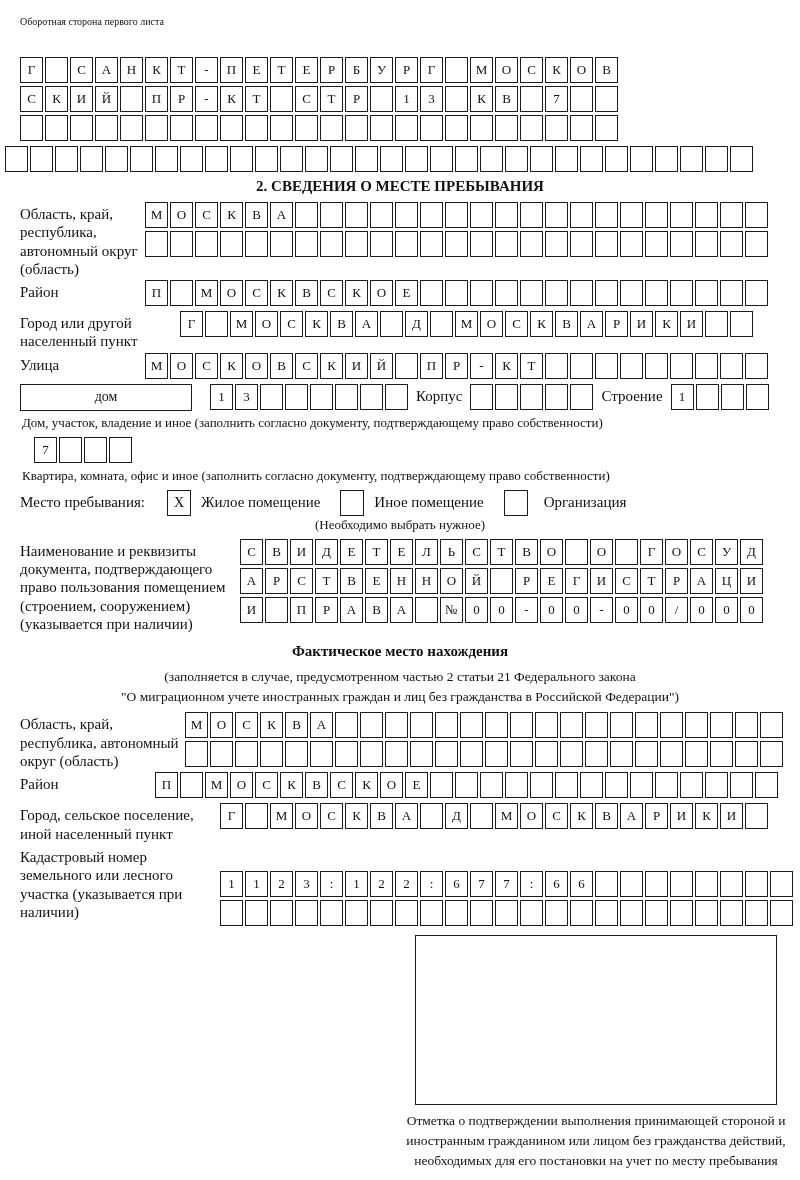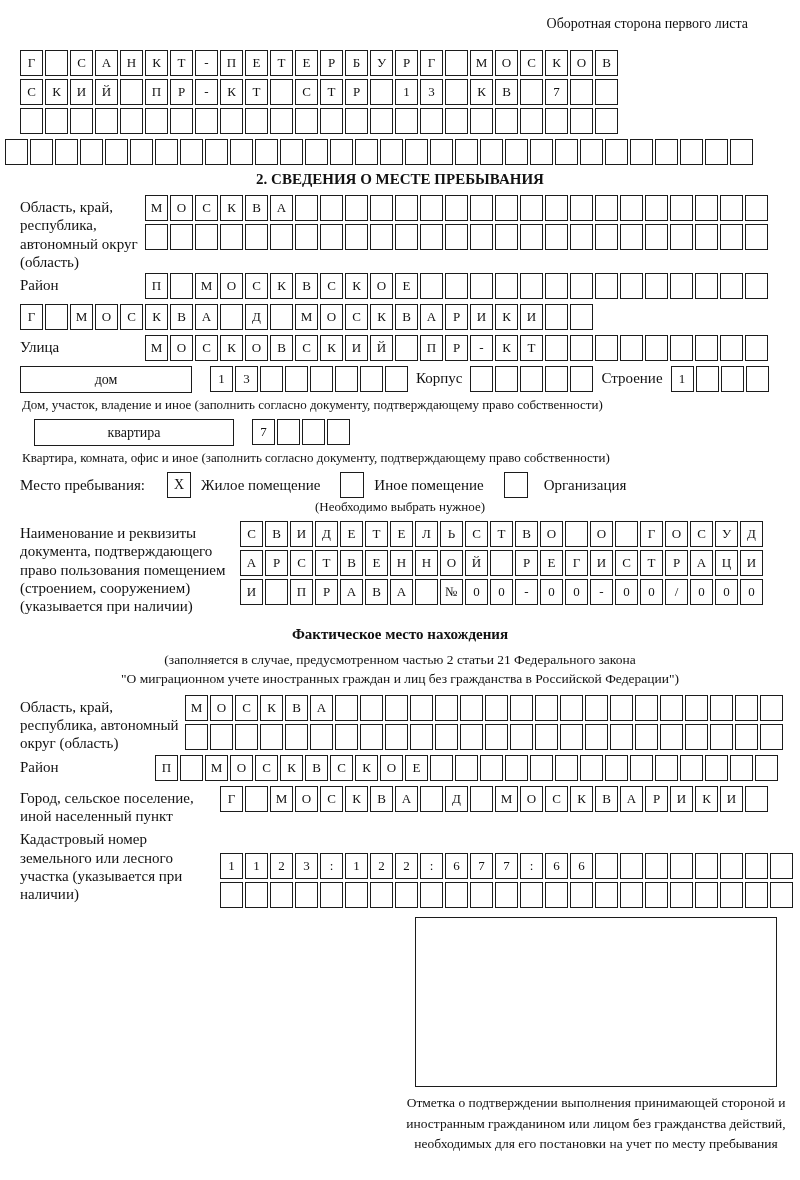--- a/index.html
+++ b/index.html
@@ -6,24 +6,24 @@
   .sheet{
     position:relative;
     width:800px;height:1180px;
     box-sizing:border-box;
     padding:16px 20px 0 20px;
     font-family:"Liberation Serif", serif;
     color:#111;
     overflow:hidden;
   }
   .header-note{
-    text-align:right;
-    font-size:14px;
+    text-align:left;
+    font-size:10px;
     padding-right:32px;
-    margin-bottom:18px;
+    margin-bottom:30px;
   }
   .frow{display:flex;align-items:flex-start;margin-bottom:2px;}
   .label{
     font-size:15px;
     line-height:1.22;
     padding-top:3px;
     box-sizing:border-box;
     padding-right:6px;
   }
   .w155{width:155px;flex:0 0 155px;}
@@ -306,20 +306,21 @@
         <div class="cell"></div>
         <div class="cell"></div>
         <div class="cell"></div>
         <div class="cell"></div>
         <div class="cell"></div>
         <div class="cell"></div>
       </div>
   </div>
 
   <div class="frow">
+    <div class="label w160">Город или другой населенный пункт</div>
     <div class="cells">
         <div class="cell">Г</div>
         <div class="cell"></div>
         <div class="cell">М</div>
         <div class="cell">О</div>
         <div class="cell">С</div>
         <div class="cell">К</div>
         <div class="cell">В</div>
         <div class="cell">А</div>
         <div class="cell"></div>
@@ -395,21 +396,20 @@
     <div class="cells">
         <div class="cell">1</div>
         <div class="cell"></div>
         <div class="cell"></div>
         <div class="cell"></div>
       </div>
   </div>
   <div class="note" style="text-align:left;margin-left:2px;">Дом, участок, владение и иное (заполнить согласно документу, подтверждающему право собственности)</div>
 
   <div class="houserow" style="margin-left:14px;">
-    <div class="boxlabel" style="width:200px;">квартира</div>
     <div class="cells">
         <div class="cell">7</div>
         <div class="cell"></div>
         <div class="cell"></div>
         <div class="cell"></div>
       </div>
   </div>
   <div class="note" style="text-align:left;margin-left:2px;">Квартира, комната, офис и иное (заполнить согласно документу, подтверждающему право собственности)</div>
 
   <div class="checkrow">

